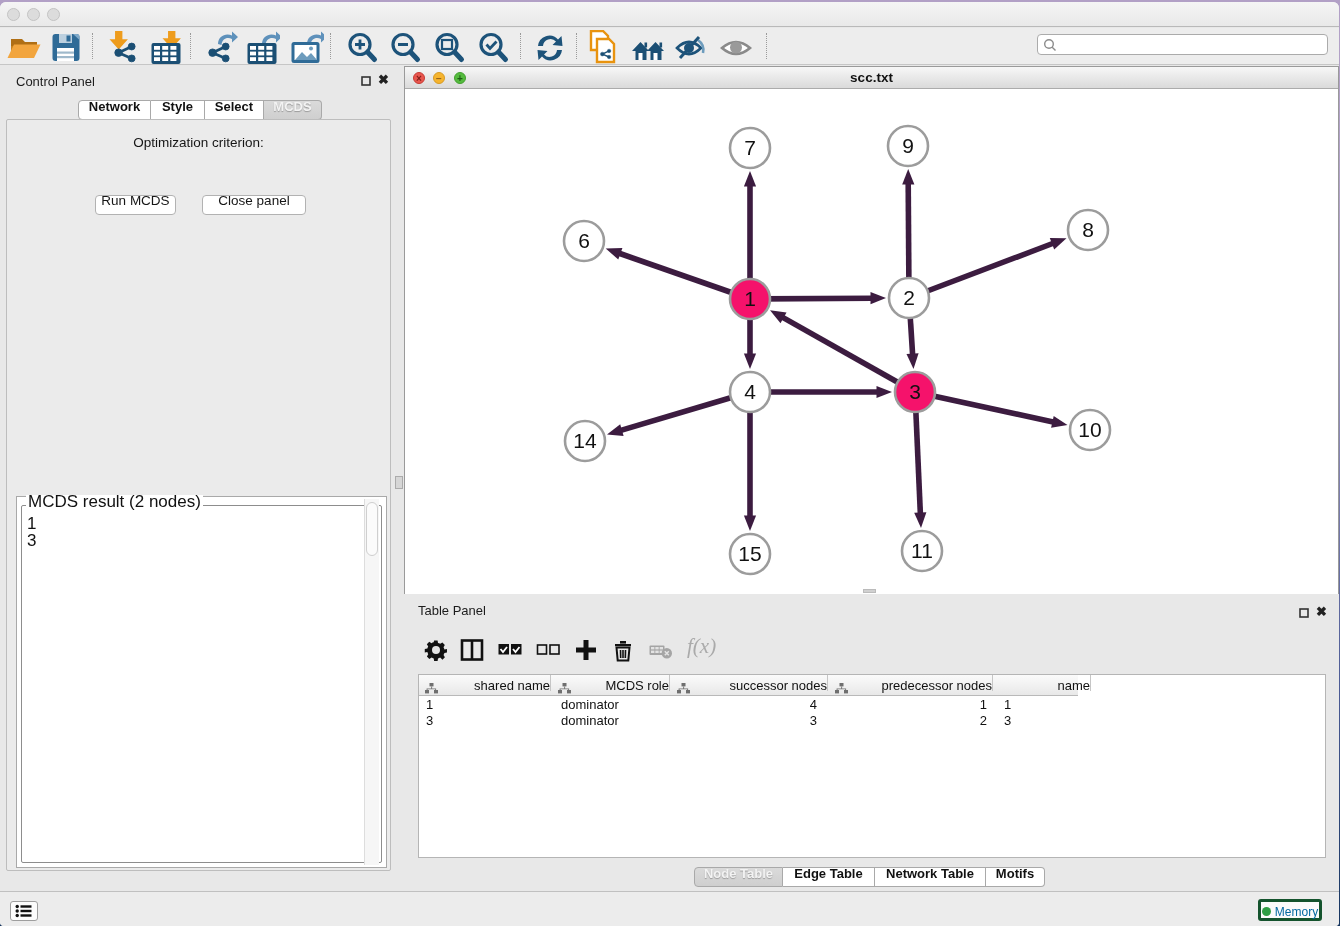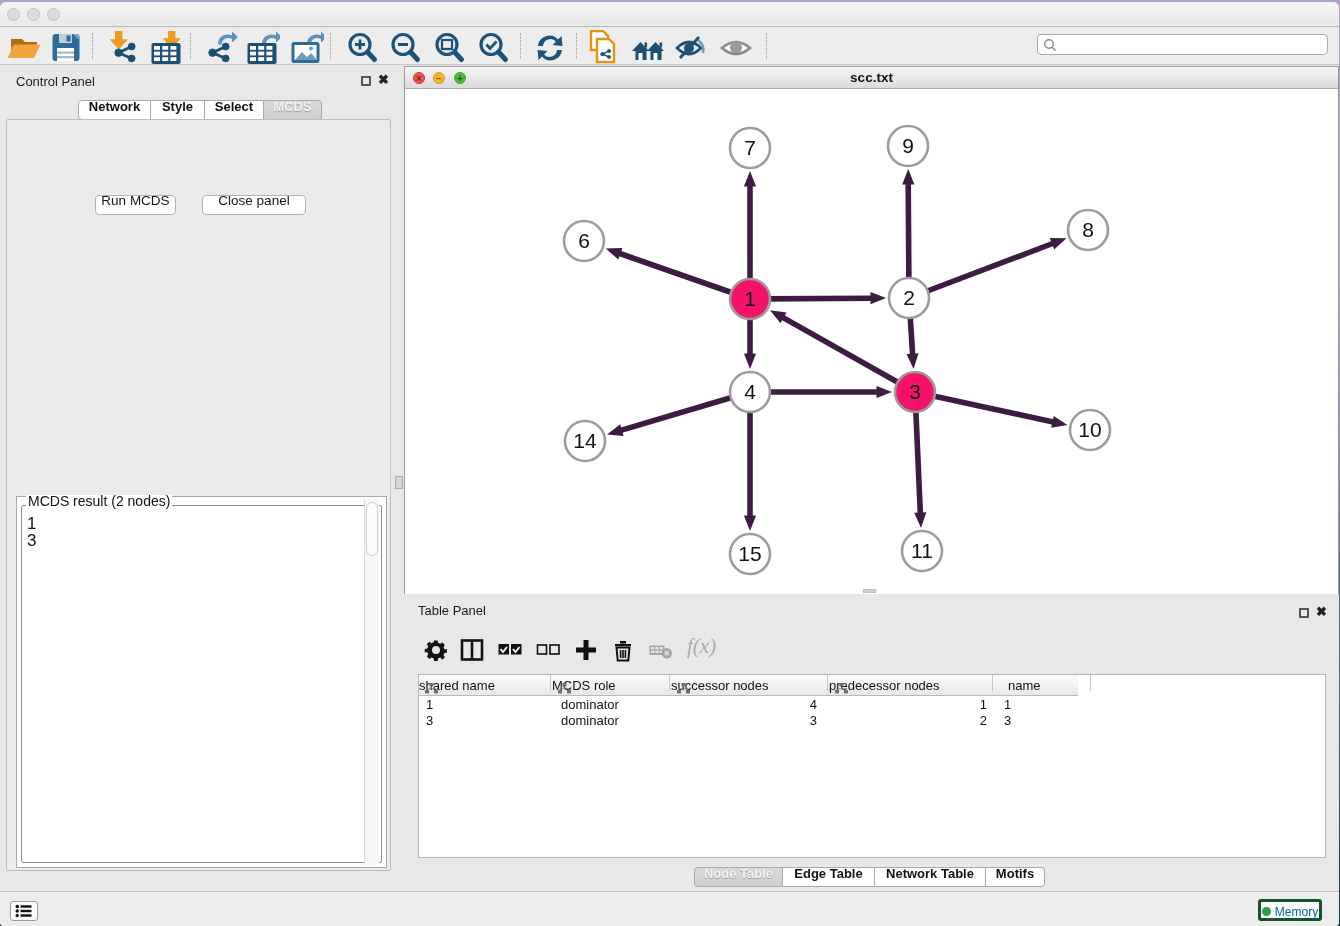--- a/index.html
+++ b/index.html
@@ -20,35 +20,35 @@
 .tab.first {border-left:1px solid #a9a9a9;border-radius:4px 0 0 4px}
 .tab.last {border-radius:0 4px 4px 0}
 .tab.sel {background:linear-gradient(180deg,#dadada,#cfcfcf);color:#f3f3f3;text-shadow:0 1px 1px #9a9a9a}
 #cppane {position:absolute;left:6px;top:53px;width:385px;height:752px;background:#ebebeb;border:1px solid #bdbdbd;border-radius:2px}
 #optlbl {position:absolute;left:0;width:100%;top:16px;text-align:center;font-size:13.5px;line-height:13px;color:#161616}
 #combo {position:absolute;left:38px;top:42px;width:309px;height:20px;background:#fff;border:1px solid #b2b2b2;border-radius:4px;font-size:13.5px;color:#161616;line-height:11px;padding-left:13px}
 #combo svg {position:absolute;right:6px;top:2px}
 .btn {position:absolute;top:75px;height:20px;background:#fff;border:1px solid #b2b2b2;border-radius:4px;font-size:13.5px;color:#161616;text-align:center;line-height:10px}
 #mcdsbox {position:absolute;left:9px;top:376px;width:371px;height:372px;background:#fff;border:1px solid #a9a9a9}
 #fieldset {position:absolute;left:4px;top:8px;right:4px;bottom:4px;border:1px solid #8d8d8d;border-radius:2px}
-#fslabel {position:absolute;left:4px;top:-11px;background:#fff;font-size:14px;line-height:13px;color:#111;padding:0 2px}
+#fslabel {position:absolute;left:4px;top:-11px;background:#fff;font-size:17px;line-height:13px;color:#111;padding:0 2px}
 #mcdsvals {position:absolute;left:10px;top:19px;font-size:17px;color:#111;line-height:16.5px}
 #cpsb {position:absolute;right:7px;top:2px;bottom:2px;width:15px;background:#f6f6f6;border-left:1px solid #ddd}
 #cpsb .thumb {position:absolute;left:1px;top:3px;width:12px;height:54px;background:#fbfbfb;border:1px solid #cfcfcf;border-radius:6px}
 
 #netwin {position:absolute;left:404px;top:64px;width:935px;height:528px;background:#fff;border:1px solid #9a9a9a;border-bottom:none}
 #nettitle {position:absolute;left:0;top:0;width:100%;height:22px;background:linear-gradient(180deg,#f7f7f7,#dadada);border-bottom:1px solid #ababab}
 .mtl {position:absolute;top:4.5px;width:12px;height:12px;border-radius:50%;font-size:10px;line-height:12px;text-align:center;font-weight:bold}
 #nettext {position:absolute;left:0;right:0;top:3px;text-align:center;font-size:13.5px;font-weight:bold;color:#111}
 
 #tp {position:absolute;left:404px;top:597px;width:936px;height:292px}
 #tph {position:absolute;left:14px;top:4px;font-size:13px;color:#1c1c1c}
 #tbl {position:absolute;left:14px;top:75px;width:908px;height:184px;background:#fff;border:1px solid #b5b5b5}
 #thead {position:absolute;left:0;top:0;width:659px;height:21px;background:linear-gradient(180deg,#fbfbfb,#e8e8e8);border-bottom:1px solid #b9b9b9}
-.hcell {position:absolute;top:0;height:16px;border-right:1px solid #c6c6c6;text-align:left}
+.hcell {position:absolute;top:0;height:16px;border-right:1px solid #c6c6c6;text-align:right}
 .hico {position:absolute;left:6px;top:5px}
 .hlab {font-size:13px;color:#111;line-height:21px}
 #tbody {position:absolute;left:0;top:22px;width:908px;height:160px;font-size:13px;color:#111}
 .trow {position:absolute;left:0;width:659px;height:15.5px;line-height:16px}
 .btabs {position:absolute;top:268px;display:flex;height:21px}
 
 #listbtn {position:absolute;left:10px;top:9px;width:28px;height:20px;background:#fcfcfc;border:1px solid #9e9e9e;border-radius:3px}
 #membtn {position:absolute;right:17px;top:7px;width:64px;height:22px;background:#fbfbfb;border:3px solid #14532d;border-radius:3px;font-size:12px;color:#0369a1;text-align:center;line-height:20px}
 </style></head><body>
 <div id="wall"></div>
@@ -220,20 +220,21 @@
         <rect x="1" y="1" width="8" height="8" fill="none" stroke="#333" stroke-width="1.6"></rect>
       </svg>
   <div style="position:absolute;left:378px;top:6px;font-size:13px;font-weight:bold;color:#222">✖</div>
   <div class="tabrow" style="left:78px;top:34px">
    <div class="tab first" style="width:73px">Network</div>
    <div class="tab" style="width:54px">Style</div>
    <div class="tab" style="width:59px">Select</div>
    <div class="tab last sel" style="width:58px">MCDS</div>
   </div>
   <div id="cppane">
+   <div id="optlbl">Optimization criterion:</div>
    <div class="btn" style="left:88px;width:81px">Run MCDS</div>
    <div class="btn" style="left:195px;width:104px">Close panel</div>
    <div id="mcdsbox">
      <div id="fieldset">
             <div id="fslabel">MCDS result (2 nodes)</div>
           </div>
      <div id="mcdsvals">1<br>3</div>
      <div id="cpsb">
             <div class="thumb"></div>
           </div>

